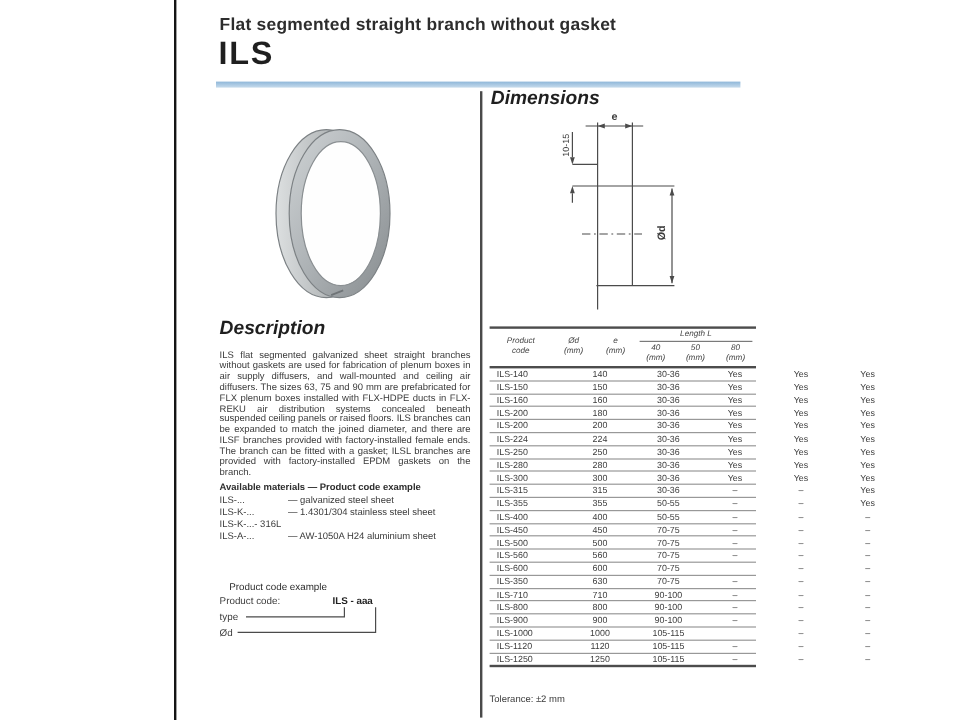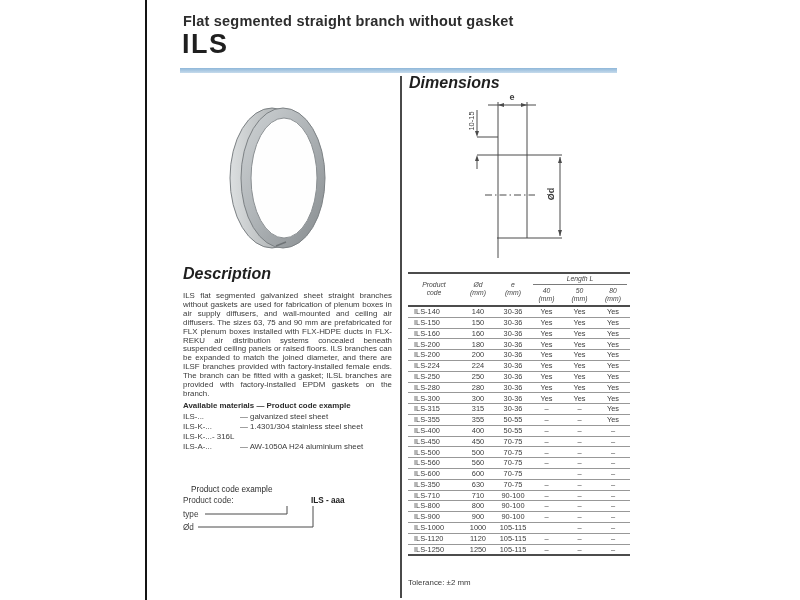--- a/index.html
+++ b/index.html
@@ -16,35 +16,35 @@
   .desc-heading{left:183px;top:265px;font-size:16px;font-style:italic;font-weight:bold;color:#1f1f1f;}
   .desc-body{left:183px;top:292px;width:209px;font-size:7.9px;line-height:8.9px;text-align:justify;color:#3a3a3a;}
   .materials-heading{left:183px;top:401px;font-size:7.9px;font-weight:bold;color:#2d2d2d;}
   .materials-list{left:183px;top:412px;width:212px;font-size:7.9px;color:#3a3a3a;}
   .mat-row{display:flex;line-height:9.9px;}
   .mat-code{width:57px;flex:none;}
   .mat-desc{flex:1;text-indent:-9px;padding-left:9px;}
 
   .pce-heading{left:191px;top:485px;font-size:8.2px;font-weight:normal;color:#2d2d2d;}
   .pce-row{left:183px;top:496px;width:170px;font-size:8.2px;color:#3a3a3a;}
-  .pce-code{position:absolute;left:94px;top:0;font-weight:bold;color:#222;margin-left:34px;}
+  .pce-code{position:absolute;left:94px;top:0;font-weight:bold;color:#222;}
   .callout-svg{left:183px;top:504px;}
 
   .dim-heading{left:409px;top:74px;font-size:16px;font-style:italic;font-weight:bold;color:#1f1f1f;}
   .diagram-svg{left:424px;top:91px;}
   svg text{fill:#3c3c3c;}
 
   .dim-table{left:408px;top:272px;width:222px;color:#3c3c3c;}
   .thead{display:grid;grid-template-columns:52px 36px 34px 100px;align-items:center;
     border-top:2px solid #4c4c4c;border-bottom:2px solid #4c4c4c;padding:1px 0 2px 0;}
   .th{font-style:italic;font-size:6.8px;line-height:8px;text-align:center;white-space:pre-line;color:#444;}
   .group-label{border-bottom:1px solid #7a7a7a;margin:0 3px 2px 3px;padding-bottom:1px;}
   .sub-cols{display:grid;grid-template-columns:33px 33px 34px;}
   .trow{display:grid;grid-template-columns:52px 36px 34px 33px 33px 34px;
-    border-bottom:1.5px solid #989898;height:9.8px;align-items:center;}
+    border-bottom:1.5px solid #989898;height:9.8px;align-items:center;gap:22px;}
   .trow:last-child{border-bottom:2.5px solid #4c4c4c;}
   .cell{font-size:7.4px;text-align:center;line-height:9.5px;}
   .cell.code{text-align:left;padding-left:6px;}
   .tolerance{left:408px;top:578px;font-size:7.9px;color:#3a3a3a;}
 </style>
 </head>
 <body>
 
 <div class="abs frame-left"></div>
 

